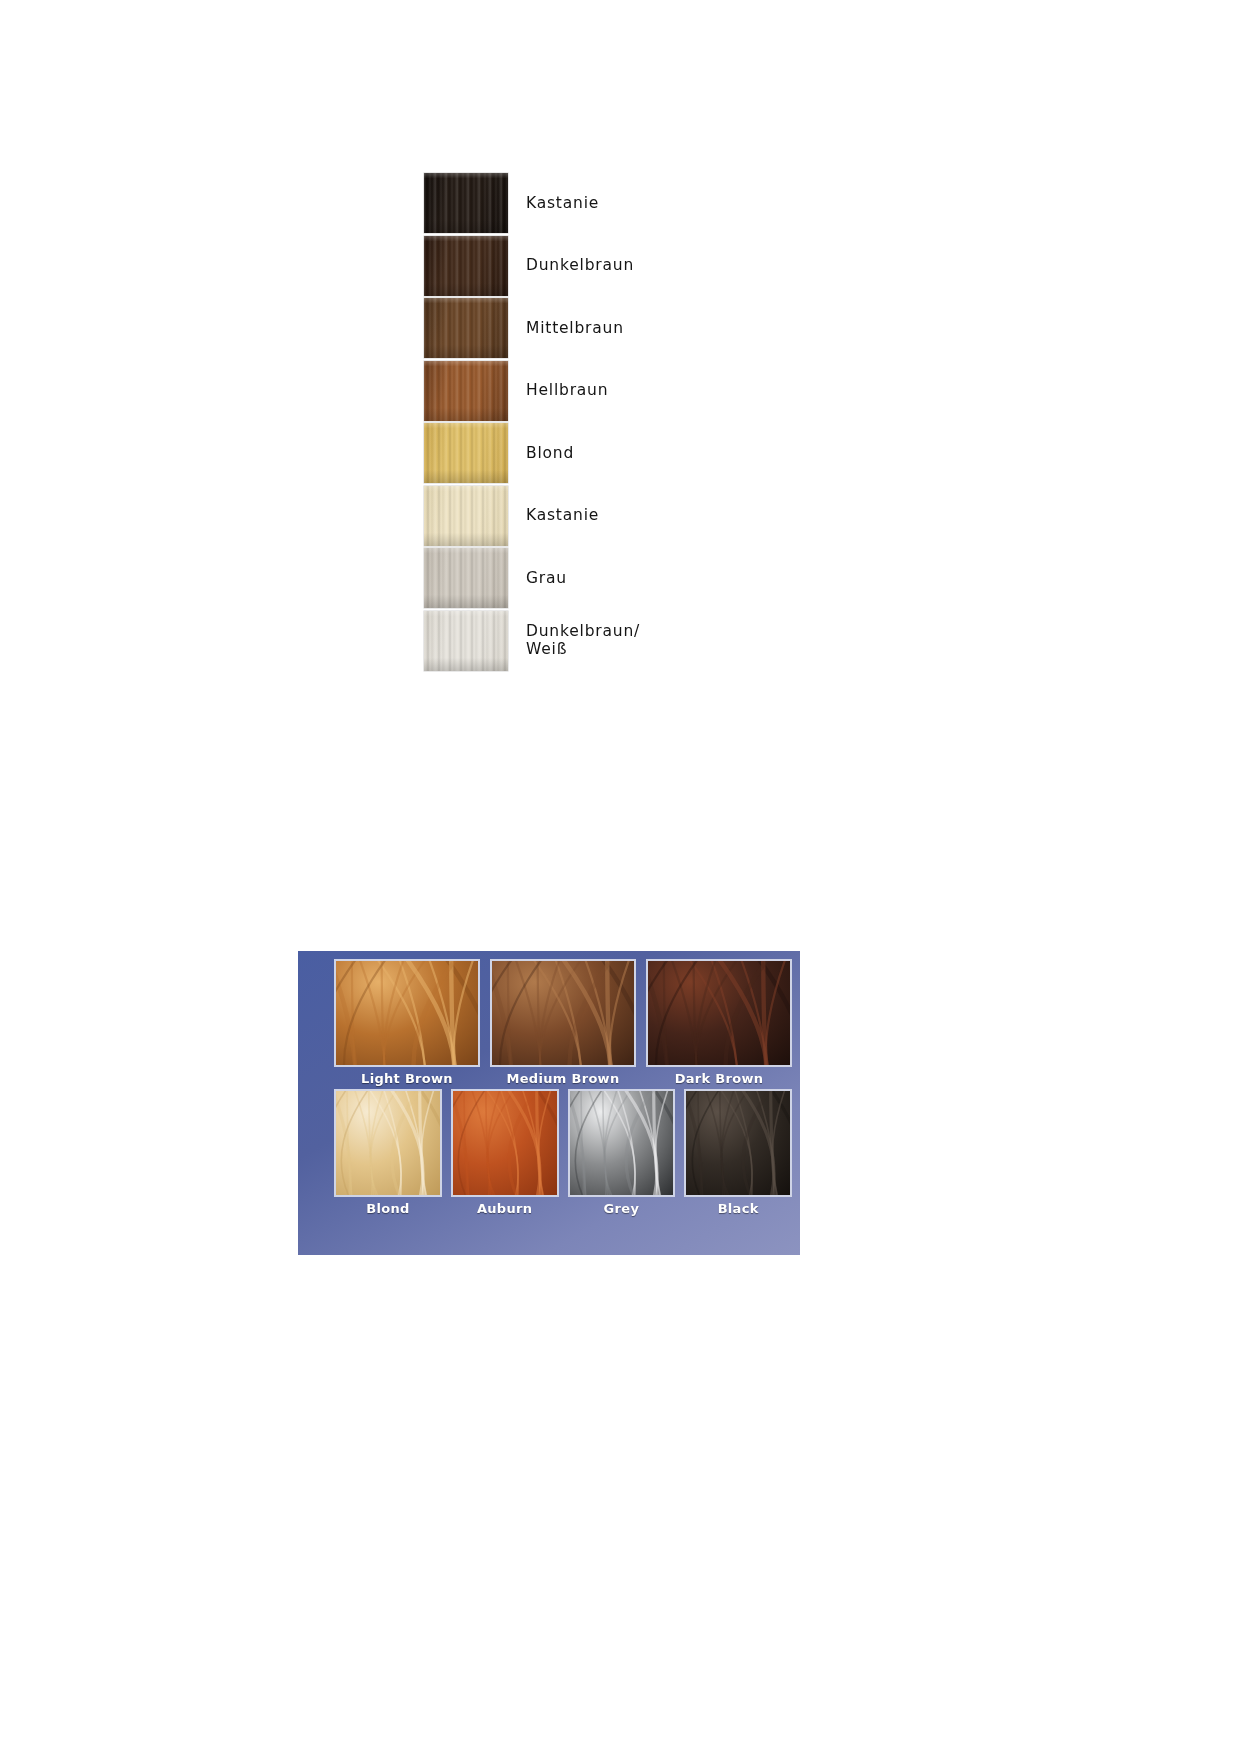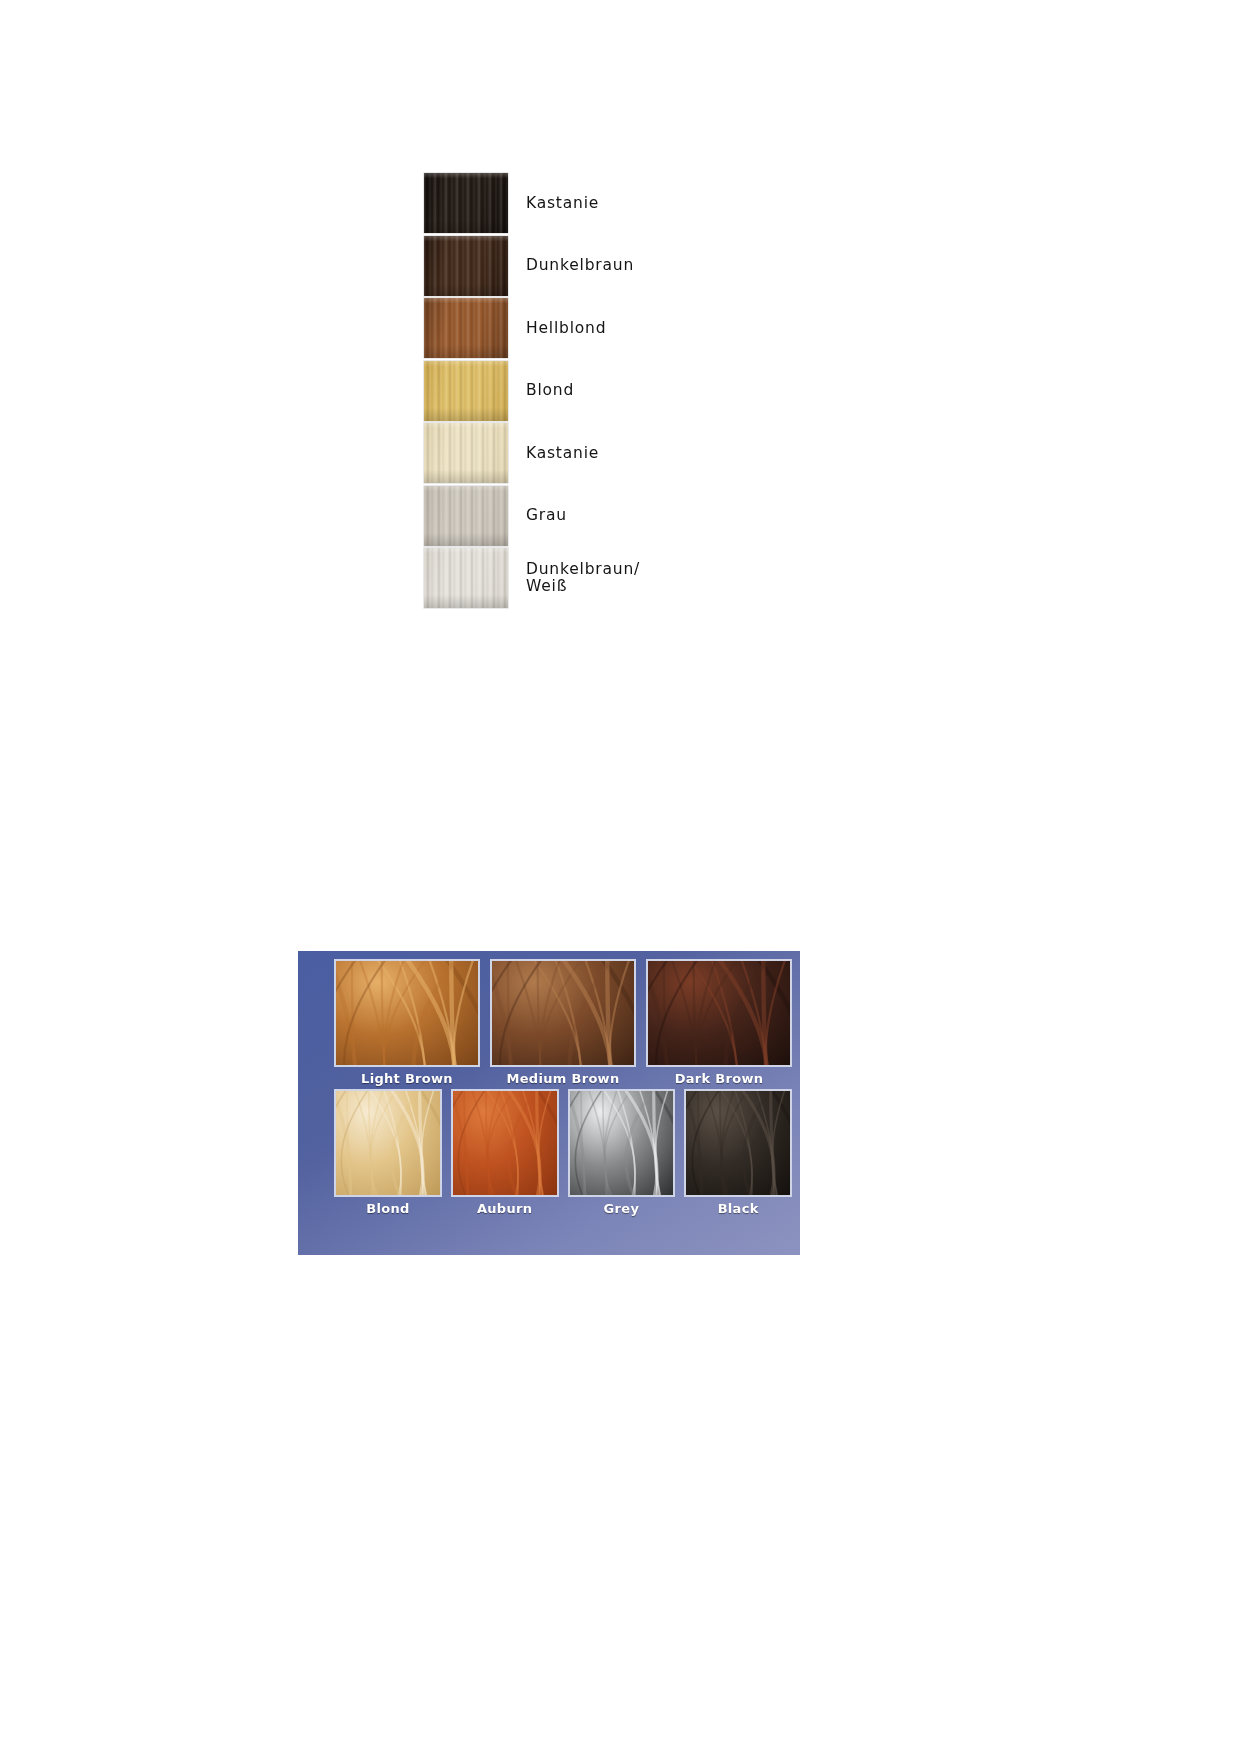--- a/index.html
+++ b/index.html
@@ -129,22 +129,26 @@
 <div id="german-chart">
     <div class="swatch-row">
       <div class="swatch-chip" style="background: linear-gradient(100deg, rgb(17, 12, 9) 0%, rgb(35, 26, 20) 28%, rgb(35, 26, 20) 65%, rgb(17, 12, 9) 100%);"></div>
       <div class="swatch-label">Kastanie</div>
     </div>
     <div class="swatch-row">
       <div class="swatch-chip" style="background: linear-gradient(100deg, rgb(38, 21, 12) 0%, rgb(67, 42, 26) 28%, rgb(67, 42, 26) 65%, rgb(38, 21, 12) 100%);"></div>
       <div class="swatch-label">Dunkelbraun</div>
     </div>
     <div class="swatch-row">
+      <div class="swatch-chip" style="background: linear-gradient(100deg, rgb(74, 47, 25) 0%, rgb(106, 69, 38) 28%, rgb(106, 69, 38) 65%, rgb(74, 47, 25) 100%);"></div>
+      <div class="swatch-label">Mittelbraun</div>
+    </div>
+    <div class="swatch-row">
       <div class="swatch-chip" style="background: linear-gradient(100deg, rgb(109, 61, 29) 0%, rgb(152, 89, 44) 28%, rgb(152, 89, 44) 65%, rgb(109, 61, 29) 100%);"></div>
-      <div class="swatch-label">Hellblond</div>
+      <div class="swatch-label">Hellbraun</div>
     </div>
     <div class="swatch-row">
       <div class="swatch-chip" style="background: linear-gradient(100deg, rgb(207, 171, 80) 0%, rgb(224, 192, 103) 28%, rgb(224, 192, 103) 65%, rgb(207, 171, 80) 100%);"></div>
       <div class="swatch-label">Blond</div>
     </div>
     <div class="swatch-row">
       <div class="swatch-chip" style="background: linear-gradient(100deg, rgb(227, 214, 177) 0%, rgb(238, 227, 195) 28%, rgb(238, 227, 195) 65%, rgb(227, 214, 177) 100%);"></div>
       <div class="swatch-label">Kastanie</div>
     </div>
     <div class="swatch-row">

